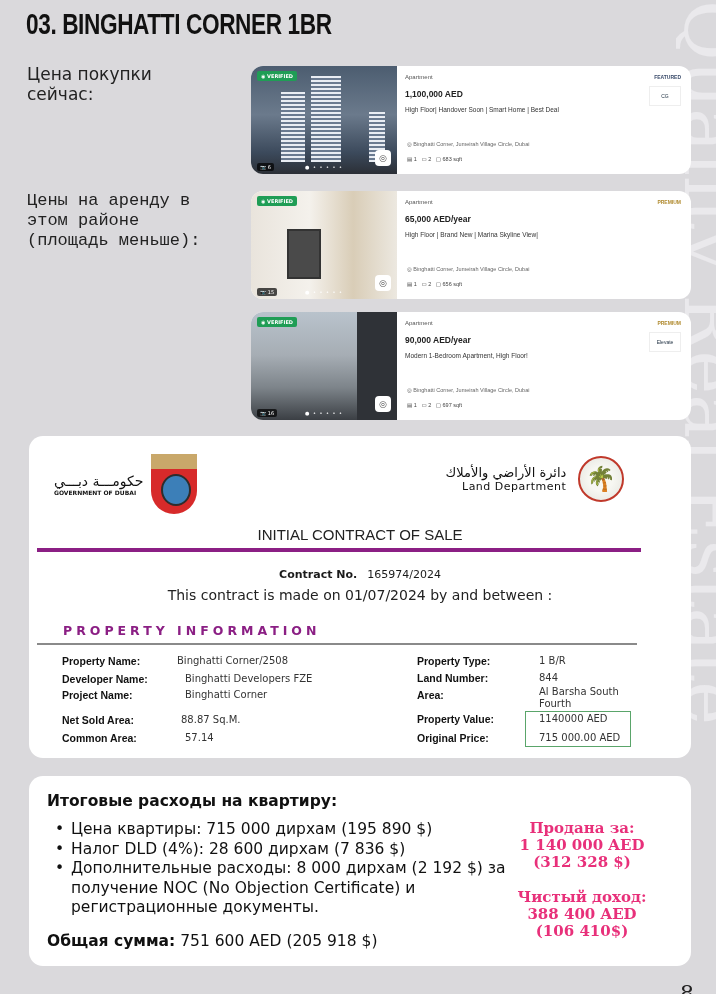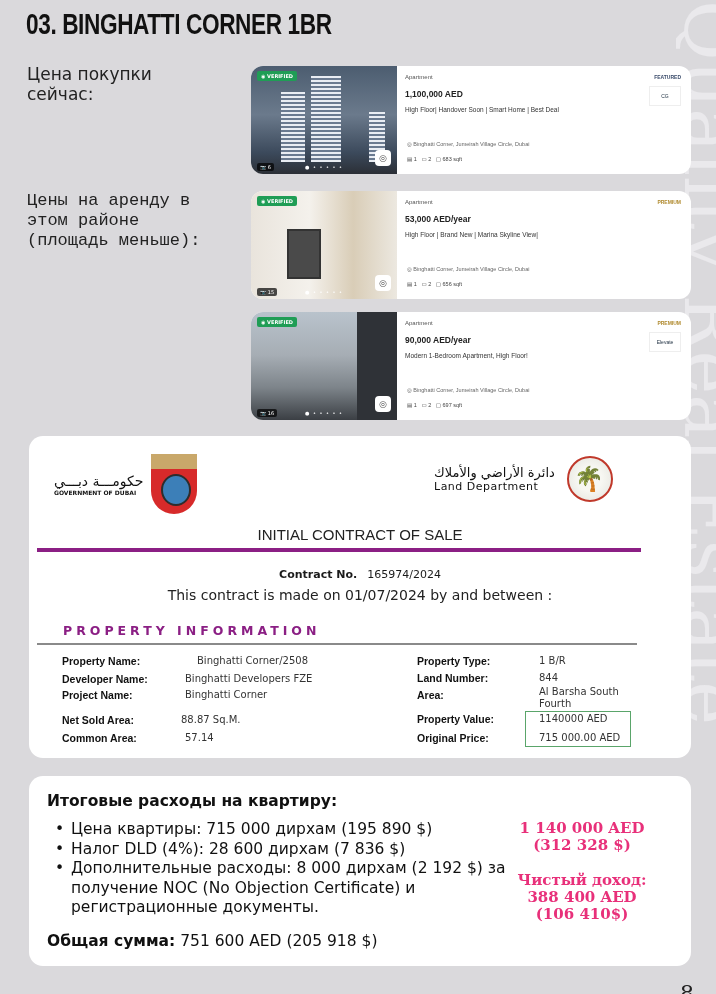--- a/index.html
+++ b/index.html
@@ -83,21 +83,21 @@
       width: 46px; height: 60px; border-radius: 0 0 23px 23px;
       background: linear-gradient(180deg, #c9a86a 0 25%, #d72a2a 25% 100%);
       position: relative;
     }
     .emblem::after {
       content: ""; position: absolute; left: 10px; top: 20px; width: 26px; height: 28px;
       border-radius: 50%; background: #3c7fb8; border: 2px solid #2d2d2d;
     }
     .land-logo { position: absolute; left: 405px; top: 20px; display: flex; align-items: center; gap: 12px; }
     .land-ar { font-size: 13px; color: #111; text-align: right; }
-    .land-en { font-size: 11px; color: #111; letter-spacing: 0.5px; }
+    .land-en { font-size: 11px; color: #111; letter-spacing: 0.5px; margin-left: 28px; }
     .palm-seal {
       width: 46px; height: 46px; border-radius: 50%;
       border: 2px solid #c0392b; background: radial-gradient(circle, #f7f7f2 40%, #e3e3dc 100%);
       display: flex; align-items: center; justify-content: center; color: #2e8b3a; font-size: 24px;
     }
     .contract-title {
       position: absolute; left: 0; width: 100%; top: 90px; text-align: center;
       font-family: "Liberation Sans", sans-serif; font-size: 15px; color: #222;
     }
     .purple-bar { position: absolute; left: 0; top: 112px; left: 8px; width: 604px; height: 4px; background: #8b1f84; }
@@ -168,21 +168,21 @@
 <div class="listing" style="top:191px;">
   <div class="photo p2">
     <div style="position:absolute; left:36px; top:38px; width:34px; height:50px; background:#4a4a4a; border:2px solid #333;"></div>
     <span class="verified">◉ <span>VERIFIED</span></span>
     <span class="photo-count">📷 <span>15</span></span>
     <span class="dots">● • • • • •</span>
     <span class="map-btn">◎</span>
   </div>
   <div class="info">
     <div class="type">Apartment</div>
-    <div class="price">53,000 AED/year</div>
+    <div class="price">65,000 AED/year</div>
     <div class="features">High Floor | Brand New | Marina Skyline View|</div>
     <div class="location"><span>◎</span> <span>Binghatti Corner, Jumeirah Village Circle, Dubai</span></div>
     <div class="specs">
       <span>▤</span> <span>1</span> &nbsp;
       <span>▭</span> <span>2</span> &nbsp;
       <span>▢</span> <span>656 sqft</span>
     </div>
     <div class="badge-tag premium">PREMIUM</div>
   </div>
 </div>
@@ -226,21 +226,21 @@
     <div class="palm-seal">🌴</div>
   </div>
   <div class="contract-title">INITIAL CONTRACT OF SALE</div>
   <div class="purple-bar"></div>
   <div class="contract-no"><b>Contract No.</b><span>165974/2024</span></div>
   <div class="contract-date">This contract is made on 01/07/2024 by and between :</div>
   <div class="pi-heading">PROPERTY   INFORMATION</div>
   <div class="grey-bar"></div>
 
   <div class="prop-key" style="left:33px; top:219px;">Property Name:</div>
-  <div class="prop-val" style="left:168px; top:219px;text-align:right;">Binghatti Corner/2508</div>
+  <div class="prop-val" style="left:148px; top:219px;text-align:right;">Binghatti Corner/2508</div>
   <div class="prop-key" style="left:33px; top:237px;">Developer Name:</div>
   <div class="prop-val" style="left:156px; top:237px;">Binghatti Developers FZE</div>
   <div class="prop-key" style="left:33px; top:253px;">Project Name:</div>
   <div class="prop-val" style="left:156px; top:253px;">Binghatti Corner</div>
   <div class="prop-key" style="left:33px; top:278px;">Net Sold Area:</div>
   <div class="prop-val" style="left:152px; top:278px;">88.87 Sq.M.</div>
   <div class="prop-key" style="left:33px; top:296px;">Common Area:</div>
   <div class="prop-val" style="left:156px; top:296px;">57.14</div>
 
   <div class="prop-key" style="left:388px; top:219px;">Property Type:</div>
@@ -258,20 +258,21 @@
 
 <div class="summary">
   <div class="sum-title">Итоговые расходы на квартиру:</div>
   <ul class="sum-list">
     <li>Цена квартиры: 715 000 дирхам (195 890 $)</li>
     <li>Налог DLD (4%): 28 600 дирхам (7 836 $)</li>
     <li>Дополнительные расходы: 8 000 дирхам (2 192 $) за получение NOC (No Objection Certificate) и регистрационные документы.</li>
   </ul>
   <div class="sum-total"><b>Общая сумма:</b><span> 751 600 AED (205 918 $)</span></div>
   <div class="sold-block">
+    <div>Продана за:</div>
     <div>1 140 000 AED</div>
     <div>(312 328 $)</div>
     <div class="gap"></div>
     <div>Чистый доход:</div>
     <div>388 400 AED</div>
     <div>(106 410$)</div>
   </div>
 </div>
 
 <div class="page-num">8</div>

